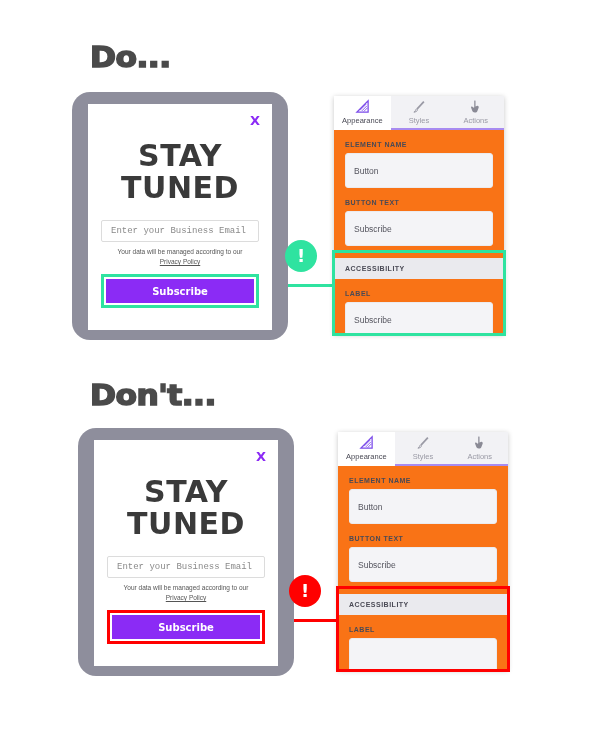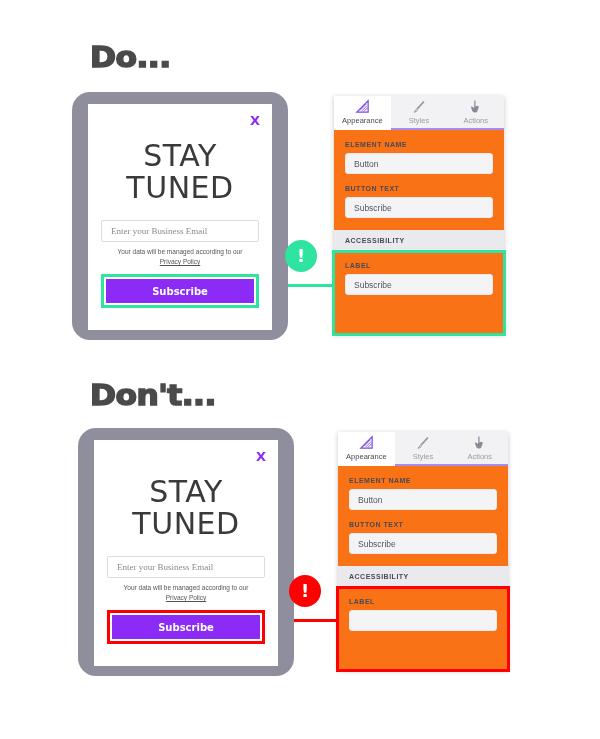--- a/index.html
+++ b/index.html
@@ -47,33 +47,33 @@
     position: absolute;
     font-family: "DejaVu Sans", sans-serif;
     font-weight: bold;
     font-size: 13px;
     color: #8B2BF5;
   }
   .stay-tuned {
     position: absolute;
     text-align: center;
     font-family: "DejaVu Sans", sans-serif;
-    font-weight: normal;
+    font-weight: bold;
     font-size: 30px;
     line-height: 32px;
     letter-spacing: 0.5px;
     color: #3a3a3a;
   }
   .email-input {
     position: absolute;
     box-sizing: border-box;
     background: #ffffff;
     border: 1px solid #dcdcdc;
     border-radius: 2px;
-    font-family: Liberation Serif, serif;
+    font-family: Liberation Mono, monospace;
     font-size: 9px;
     color: #8a8a8a;
     padding-left: 9px;
     display: flex;
     align-items: center;
   }
   .privacy {
     position: absolute;
     text-align: center;
     font-family: "Liberation Sans", sans-serif;
@@ -162,21 +162,21 @@
   .field-label {
     font-family: "Liberation Sans", sans-serif;
     font-size: 7px;
     font-weight: bold;
     letter-spacing: 0.5px;
     color: #4a4a55;
     margin-top: 11px;
     margin-bottom: 5px;
   }
   .field-box {
-    height: 21px;
+    height: 35px;
     background: #f4f4f7;
     border: 1px solid #ebebef;
     border-radius: 3px;
     display: flex;
     align-items: center;
     padding-left: 8px;
     box-sizing: border-box;
     font-family: "Liberation Sans", sans-serif;
     font-size: 8.5px;
     color: #55555f;

